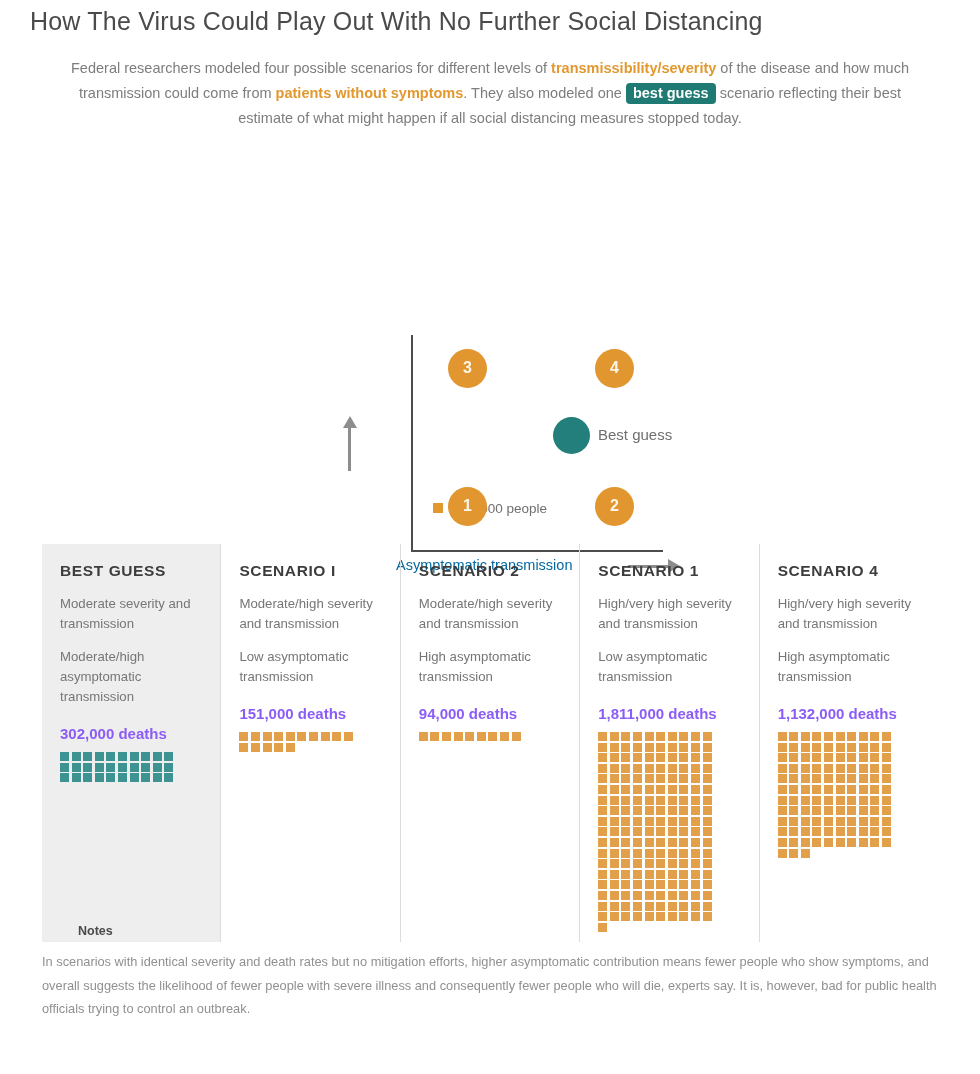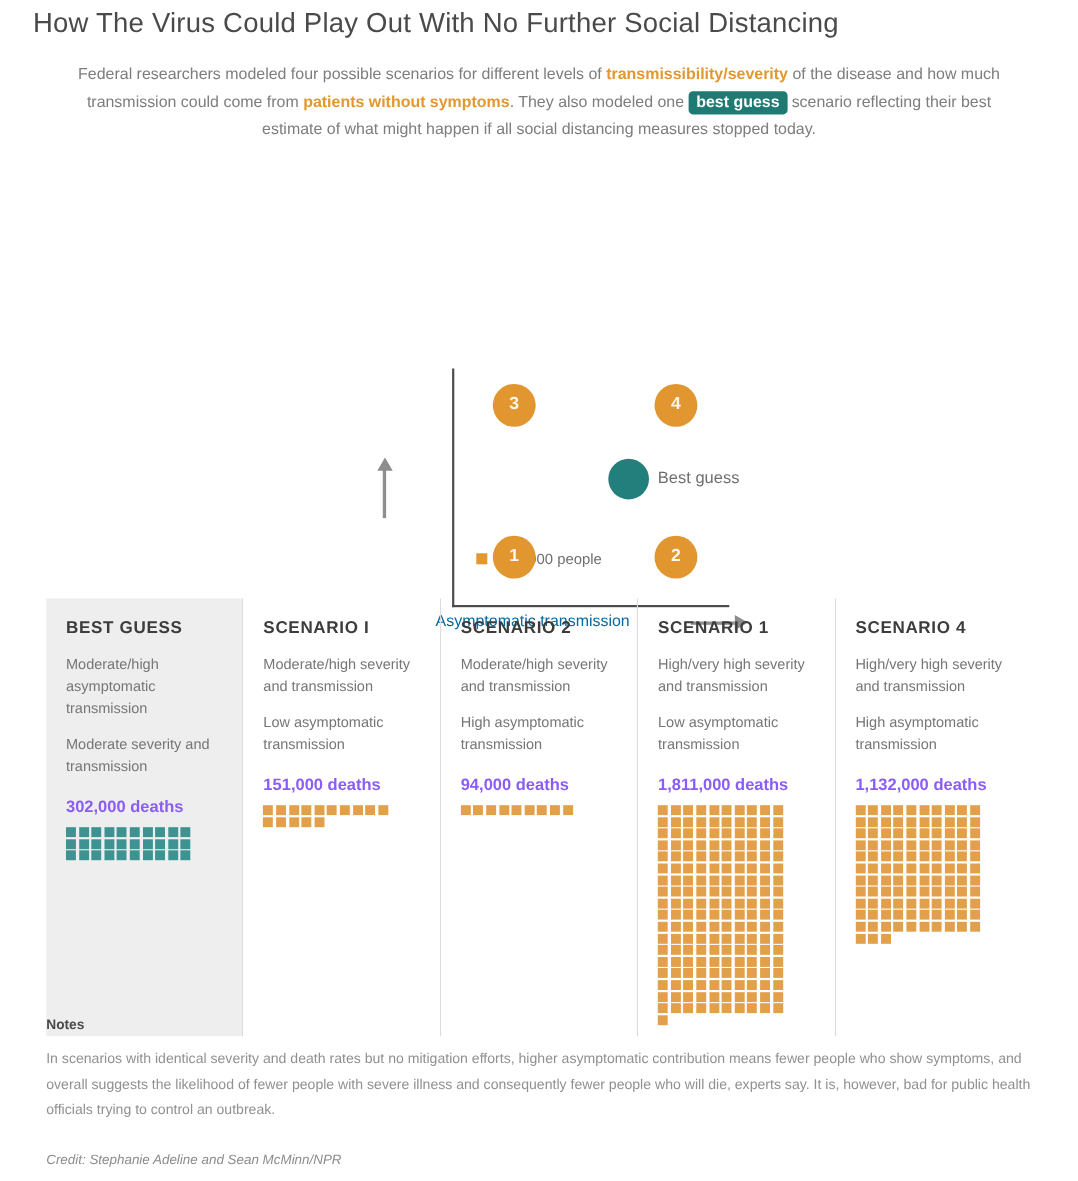--- a/index.html
+++ b/index.html
@@ -195,20 +195,21 @@
   .notes {
     position: absolute;
     left: 42px; right: 36px;
     top: 924px;
   }
   .notes-title {
     font-size: 12.5px;
     font-weight: 700;
     color: #4a4a4a;
     margin-bottom: 12px;
+    padding-left: 36px;
   }
   .notes-body {
     font-size: 12.8px;
     line-height: 1.85;
     color: #909090;
   }
   .credit {
     font-size: 12.2px;
     font-style: italic;
     color: #8c8c8c;
@@ -241,22 +242,22 @@
 </div>
 
 <div class="legend">
   <span class="legend-swatch"></span>
   <span>= 10,000 people</span>
 </div>
 
 <div class="columns" id="columns">
     <div class="col shaded">
       <div class="col-title">BEST GUESS</div>
+      <div class="col-desc">Moderate severity and transmission</div>
       <div class="col-desc">Moderate/high asymptomatic transmission</div>
-      <div class="col-desc">Moderate severity and transmission</div>
       <div class="col-deaths">302,000 deaths</div>
       <div class="waffle">
         <span class="cell teal"></span>
         <span class="cell teal"></span>
         <span class="cell teal"></span>
         <span class="cell teal"></span>
         <span class="cell teal"></span>
         <span class="cell teal"></span>
         <span class="cell teal"></span>
         <span class="cell teal"></span>
@@ -632,14 +633,13 @@
         <span class="cell"></span>
         <span class="cell"></span>
         <span class="cell"></span>
       </div>
     </div>
   </div>
 
 <div class="notes">
   <div class="notes-title">Notes</div>
   <div class="notes-body">In scenarios with identical severity and death rates but no mitigation efforts, higher asymptomatic contribution means fewer people who show symptoms, and overall suggests the likelihood of fewer people with severe illness and consequently fewer people who will die, experts say. It is, however, bad for public health officials trying to control an outbreak.</div>
-  <div class="credit">Credit: Stephanie Adeline and Sean McMinn/NPR</div>
 </div>
 
 </body></html>

